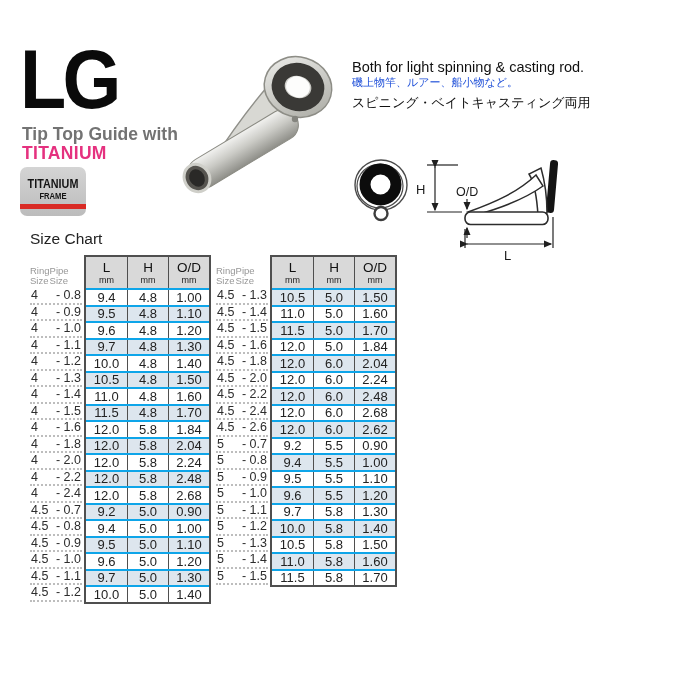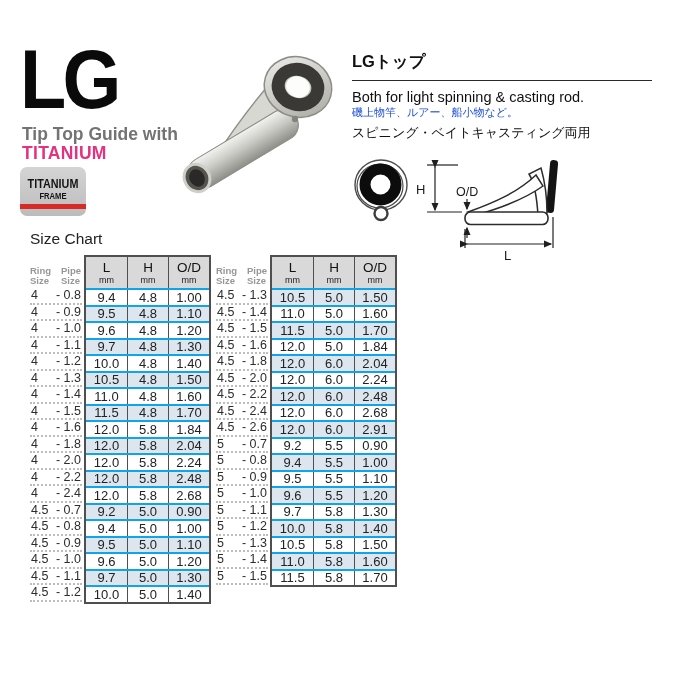--- a/index.html
+++ b/index.html
@@ -28,22 +28,22 @@
                 border-bottom:1.5px solid #2a2a2a; }
   .info-en { margin-top:8px; font-size:14.5px; color:#111; }
   .info-jp1 { margin-top:0; font-size:11px; color:#1d4ed8; }
   .info-jp2 { margin-top:4px; font-size:13px; color:#111; }
 
   .sc-title { left:30px; top:230px; font-size:15.5px; color:#222; }
 
   
   .stable { display:flex; align-items:flex-start; }
   .rp { width:52px; margin-right:2px; }
-  .rp-head { height:33px; display:flex; align-items:flex-end; justify-content:space-between;
-             padding:0 1px 2px 0;font-weight:bold; }
+  .rp-head { height:33px; display:flex; align-items:flex-end; 
+             padding:0 1px 2px 0; }
   .rp-head-col { font-size:9.5px; line-height:1.08; color:#979797; }
   .rp-row { height:16.5px; display:flex; align-items:center; font-size:12.5px; color:#2d2d2d;
             border-bottom:2px dotted #bdbdbd; padding:0 1px; }
   .rp-pipe { margin-left:auto; }
   .box { border:2px solid #4f4f4f; background:#fff; }
   .hrow { display:flex; }
   .hcell { width:41px; height:31px; background:#d9d9d9; text-align:center; padding-top:4px;
            border-left:1.5px solid #4f4f4f; }
   .hcell:first-child { border-left:none; }
   .hmain { font-size:13.5px; color:#111; line-height:1; }
@@ -96,21 +96,20 @@
 
     <g transform="rotate(16 130 42)">
       <ellipse cx="130" cy="42" rx="34" ry="30" fill="url(#ringG)" stroke="#8d8d86" stroke-width="1.5"></ellipse>
       <ellipse cx="130" cy="42" rx="20" ry="17.5" fill="none" stroke="#3a3936" stroke-width="13"></ellipse>
       <ellipse cx="130" cy="42" rx="12" ry="10.5" fill="#fdfdfc"></ellipse>
     </g>
     <circle cx="127" cy="74" r="3.2" fill="#84847e"></circle>
   </svg>
 
   <div class="abs info">
-    <div class="info-title">LGトップ</div>
     <div class="info-en">Both for light spinning &amp; casting rod.</div>
     <div class="info-jp1">磯上物竿、ルアー、船小物など。</div>
     <div class="info-jp2">スピニング・ベイトキャスティング両用</div>
   </div>
 
   <svg class="abs" style="left:346px; top:145px;" width="230" height="125" viewBox="0 0 230 125">
     <defs>
       <marker id="arr" markerWidth="8" markerHeight="8" refX="6" refY="3" orient="auto">
         <path d="M0,0 L7,3 L0,6 Z" fill="#1f1f1f"></path>
       </marker>
@@ -491,21 +490,21 @@
           <div class="dcell">2.48</div>
         </div>
         <div class="drow">
           <div class="dcell">12.0</div>
           <div class="dcell">6.0</div>
           <div class="dcell">2.68</div>
         </div>
         <div class="drow" style="background: rgb(221, 230, 238);">
           <div class="dcell">12.0</div>
           <div class="dcell">6.0</div>
-          <div class="dcell">2.91</div>
+          <div class="dcell">2.62</div>
         </div>
         <div class="drow">
           <div class="dcell">9.2</div>
           <div class="dcell">5.5</div>
           <div class="dcell">0.90</div>
         </div>
         <div class="drow" style="background: rgb(221, 230, 238);">
           <div class="dcell">9.4</div>
           <div class="dcell">5.5</div>
           <div class="dcell">1.00</div>

